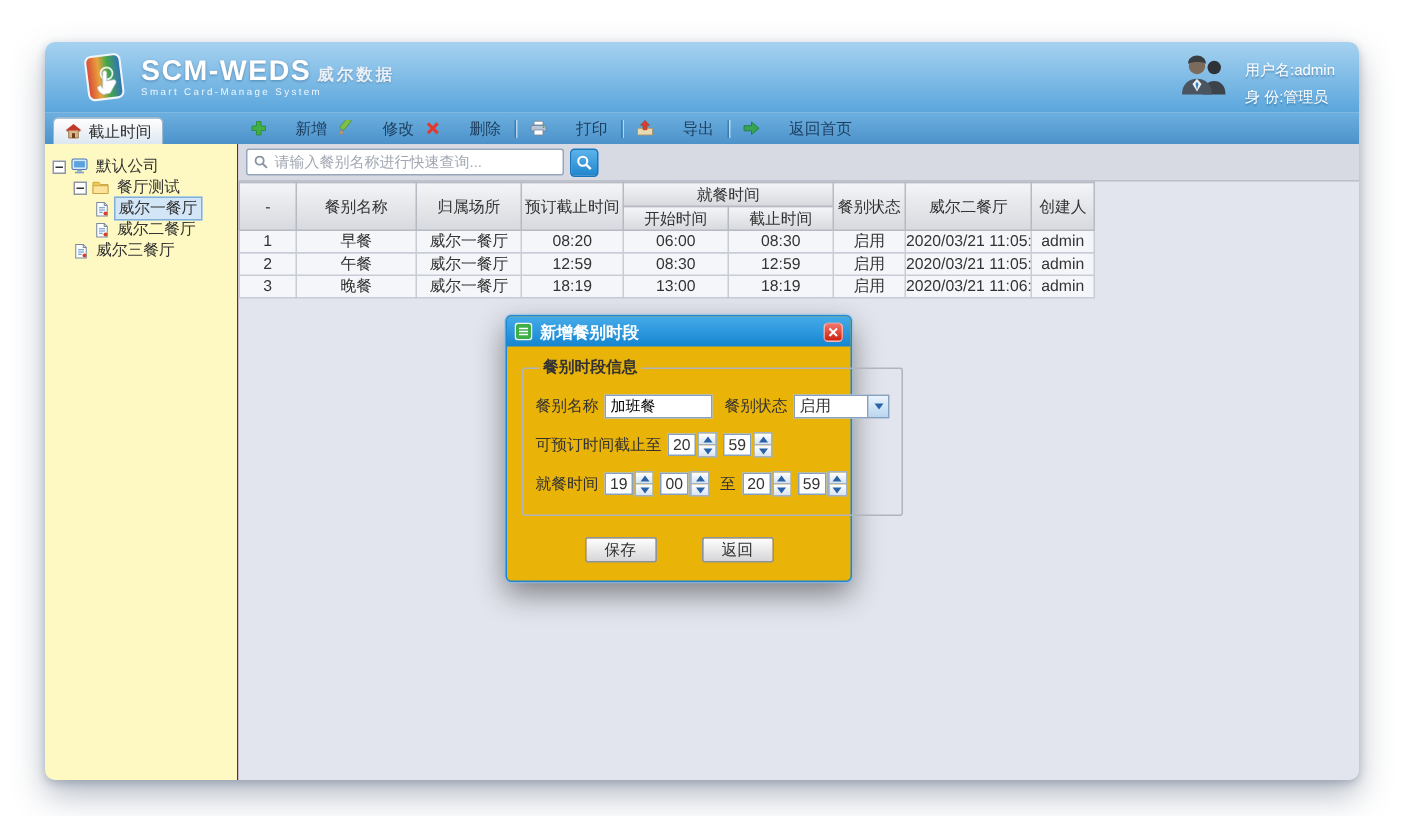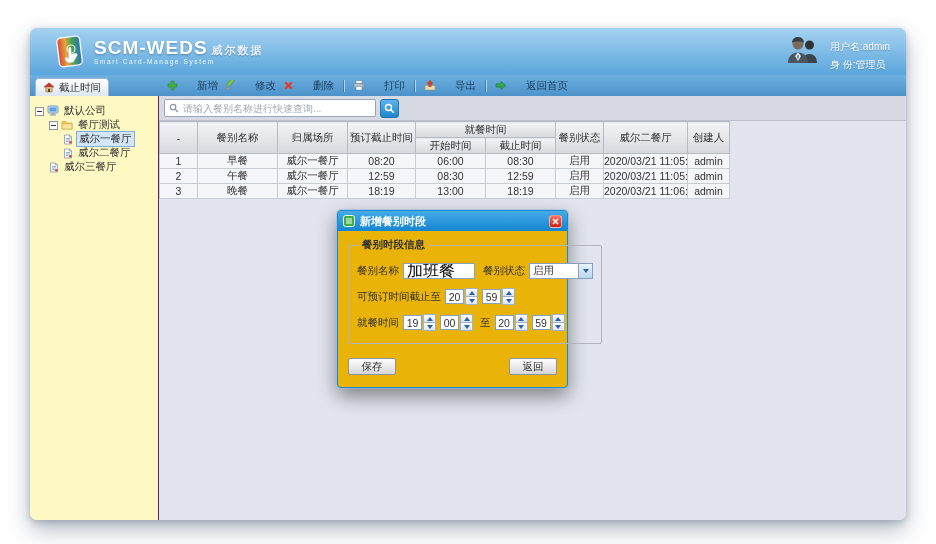--- a/index.html
+++ b/index.html
@@ -56,33 +56,33 @@
   .dialog { position:absolute; left:307px; top:182px; width:231px; background:#eab308; border:1px solid #1f87cf; border-radius:4px;
             box-shadow:0 0 0 1px rgba(140,190,235,.55), 0 8px 20px rgba(0,0,0,.45); }
   .dialog-title { height:20px; background:linear-gradient(#45abe9,#1585d0); display:flex; align-items:center; gap:5px; padding:0 5px;
                   color:#fff; font-size:11px; font-weight:bold; border-radius:3px 3px 0 0; cursor:move; }
   .dialog-close { margin-left:auto; width:13px; height:13px; background:linear-gradient(#f4756a,#cc1f10); border:1px solid rgba(255,255,255,.5);
                   border-radius:3px; display:flex; align-items:center; justify-content:center; cursor:pointer; }
   .dialog-body { padding:7px 10px 10px; }
   fieldset { border:1px solid #b0b4bd; border-radius:2px; padding:2px 8px 12px; }
   legend { font-size:10.5px; font-weight:bold; color:#333; padding:0 3px; margin-left:2px; }
   .frow { display:flex; align-items:center; gap:4px; margin-top:9px; font-size:10.5px; color:#333; white-space:nowrap; }
-  .txt { width:72px; height:16px; border:1px solid #86a0bd; font-size:16px; padding:0 3px; font-family:"Liberation Sans",sans-serif; }
+  .txt { width:72px; height:16px; border:1px solid #86a0bd; font-size:10px; padding:0 3px; font-family:"Liberation Sans",sans-serif; }
   .combo { width:64px; height:16px; border:1px solid #86a0bd; background:#fff; display:flex; align-items:center; padding-left:3px; cursor:pointer; }
   .combo-btn { margin-left:auto; width:14px; height:100%; background:linear-gradient(#eaf4fd,#b9d6ef); border-left:1px solid #86a0bd;
                display:flex; align-items:center; justify-content:center; }
   .tri-dn { width:0; height:0; border-left:3.5px solid transparent; border-right:3.5px solid transparent; border-top:4.5px solid #2a62a8; }
   .tri-up-s { width:0; height:0; border-left:3px solid transparent; border-right:3px solid transparent; border-bottom:4px solid #2a62a8; }
   .tri-dn-s { width:0; height:0; border-left:3px solid transparent; border-right:3px solid transparent; border-top:4px solid #2a62a8; }
   .spinner { display:flex; align-items:center; }
   .spin-box { width:19px; height:15px; border:1px solid #86a0bd; background:#fff; display:flex; align-items:center; justify-content:center; }
   .spin-arrows { width:13px; height:17px; display:flex; flex-direction:column; margin-left:1px; }
   .spin-arrows .sa { flex:1; background:linear-gradient(#ffffff,#d9e4f1); border:1px solid #9fb2c8; display:flex; align-items:center; justify-content:center; cursor:pointer; }
   .spin-arrows .sa + .sa { border-top:none; }
-  .dialog-buttons { display:flex; justify-content:space-between; gap:30px; margin:14px 0 2px; }
+  .dialog-buttons { display:flex; justify-content:center; gap:30px; margin:14px 0 2px; }
   .btn { width:48px; height:17px; background:linear-gradient(#fefefe,#d6d6d8); border:1px solid #8d929b; border-radius:2px;
          font-size:10.5px; color:#333; cursor:pointer; font-family:"Liberation Sans",sans-serif; }
 </style>
 </head>
 <body>
 
 <div class="page">
   <div class="app">
 
     <div class="header">

